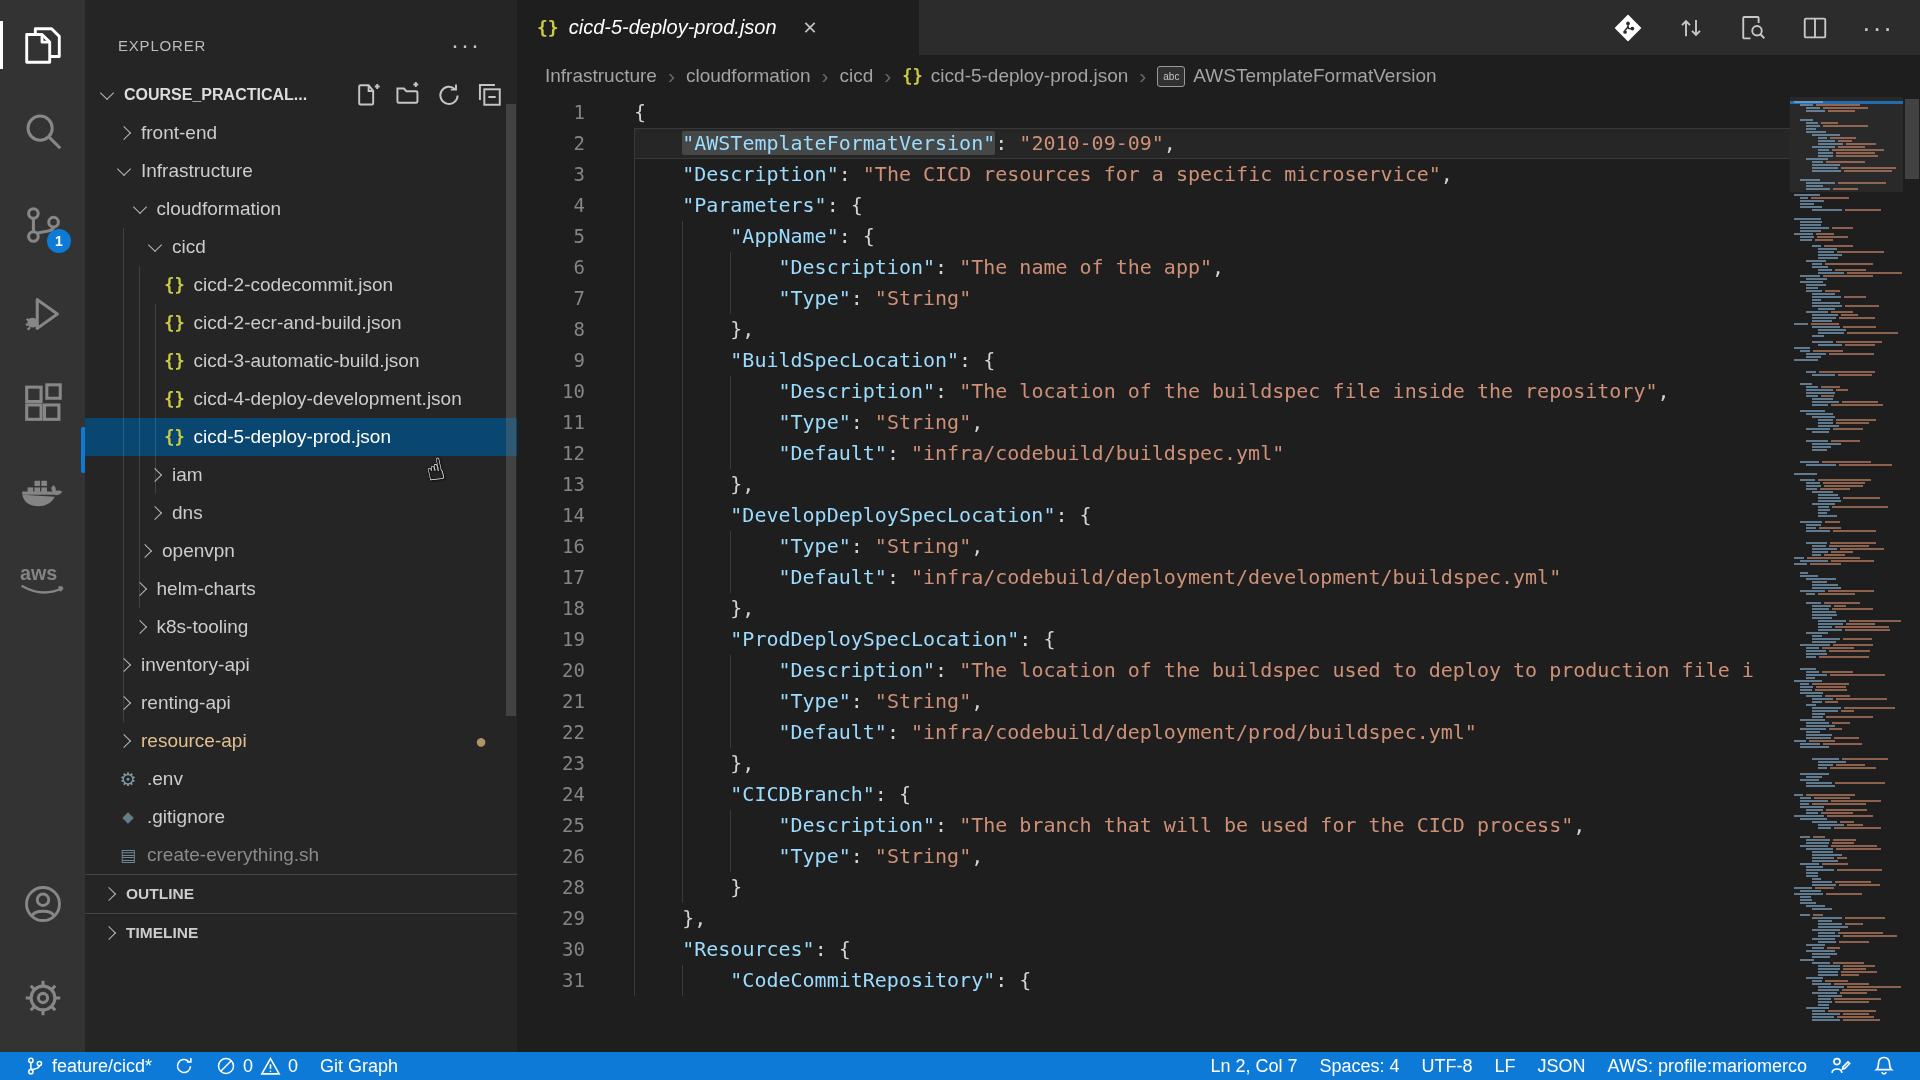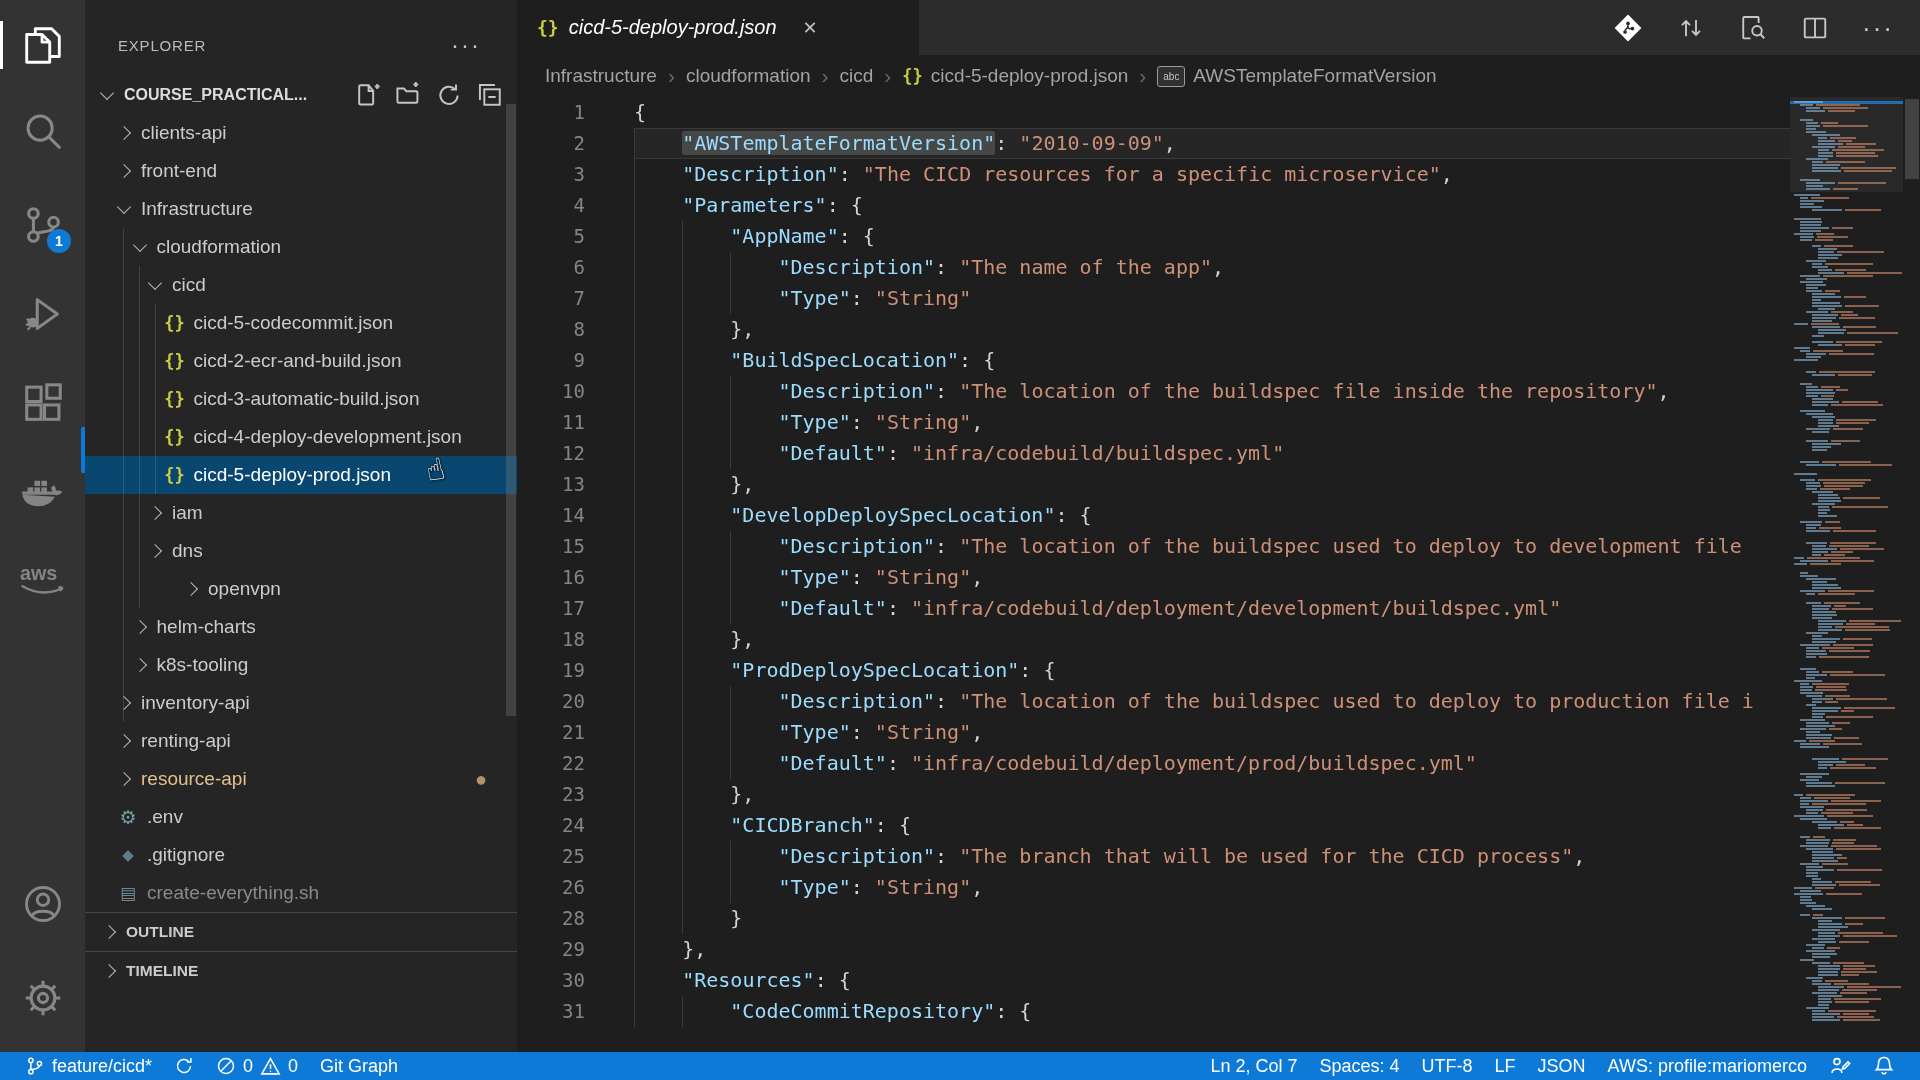--- a/index.html
+++ b/index.html
@@ -178,41 +178,37 @@
         </svg>
         <svg width="26" height="26" viewBox="0 0 16 16" fill="none" stroke="#c5c5c5" stroke-width="1.2">
           <rect x="4.5" y="4.5" width="9.5" height="9.5"></rect>
           <path d="M1.8 11 V1.8 H11 M7 9.2 h4.5"></path>
         </svg>
       </span>
     </div>
     <div id="tree">
         <div class="trow" style="padding-left: 31px;">
           <span class="chev"></span>
-          <span class="tlabel">clients-api</span>
-        </div>
-        <div class="trow" style="padding-left: 31px;">
-          <span class="chev"></span>
           <span class="tlabel">front-end</span>
         </div>
         <div class="trow" style="padding-left: 31px;">
           <span class="chev open"></span>
           <span class="tlabel">Infrastructure</span>
         </div>
         <div class="trow" style="padding-left: 46.5px;">
           <span class="chev open"></span>
           <span class="tlabel">cloudformation</span>
         </div>
         <div class="trow" style="padding-left: 62px;">
           <span class="chev open"></span>
           <span class="tlabel">cicd</span>
         </div>
         <div class="trow" style="padding-left: 77.5px;">
           <span class="ficon f-json">{}</span>
-          <span class="tlabel">cicd-5-codecommit.json</span>
+          <span class="tlabel">cicd-2-codecommit.json</span>
         </div>
         <div class="trow" style="padding-left: 77.5px;">
           <span class="ficon f-json">{}</span>
           <span class="tlabel">cicd-2-ecr-and-build.json</span>
         </div>
         <div class="trow" style="padding-left: 77.5px;">
           <span class="ficon f-json">{}</span>
           <span class="tlabel">cicd-3-automatic-build.json</span>
         </div>
         <div class="trow" style="padding-left: 77.5px;">
@@ -224,21 +220,21 @@
           <span class="tlabel">cicd-5-deploy-prod.json</span>
         </div>
         <div class="trow" style="padding-left: 62px;">
           <span class="chev"></span>
           <span class="tlabel">iam</span>
         </div>
         <div class="trow" style="padding-left: 62px;">
           <span class="chev"></span>
           <span class="tlabel">dns</span>
         </div>
-        <div class="trow" style="padding-left: 98px;">
+        <div class="trow" style="padding-left: 52px;">
           <span class="chev"></span>
           <span class="tlabel">openvpn</span>
         </div>
         <div class="trow" style="padding-left: 46.5px;">
           <span class="chev"></span>
           <span class="tlabel">helm-charts</span>
         </div>
         <div class="trow" style="padding-left: 46.5px;">
           <span class="chev"></span>
           <span class="tlabel">k8s-tooling</span>
@@ -356,21 +352,20 @@
           <div class="cl"><span class="ln">5</span><span class="ct"><i class="g" style="left: 0ch;"></i><i class="g" style="left: 4ch;"></i><span class="p">        </span><span class="k">"AppName"</span><span class="p">: </span><span class="p">{</span></span></div>
           <div class="cl"><span class="ln">6</span><span class="ct"><i class="g" style="left: 0ch;"></i><i class="g" style="left: 4ch;"></i><i class="g" style="left: 8ch;"></i><span class="p">            </span><span class="k">"Description"</span><span class="p">: </span><span class="s">"The name of the app"</span><span class="p">,</span></span></div>
           <div class="cl"><span class="ln">7</span><span class="ct"><i class="g" style="left: 0ch;"></i><i class="g" style="left: 4ch;"></i><i class="g" style="left: 8ch;"></i><span class="p">            </span><span class="k">"Type"</span><span class="p">: </span><span class="s">"String"</span></span></div>
           <div class="cl"><span class="ln">8</span><span class="ct"><i class="g" style="left: 0ch;"></i><i class="g" style="left: 4ch;"></i><span class="p">        </span><span class="p">},</span></span></div>
           <div class="cl"><span class="ln">9</span><span class="ct"><i class="g" style="left: 0ch;"></i><i class="g" style="left: 4ch;"></i><span class="p">        </span><span class="k">"BuildSpecLocation"</span><span class="p">: </span><span class="p">{</span></span></div>
           <div class="cl"><span class="ln">10</span><span class="ct"><i class="g" style="left: 0ch;"></i><i class="g" style="left: 4ch;"></i><i class="g" style="left: 8ch;"></i><span class="p">            </span><span class="k">"Description"</span><span class="p">: </span><span class="s">"The location of the buildspec file inside the repository"</span><span class="p">,</span></span></div>
           <div class="cl"><span class="ln">11</span><span class="ct"><i class="g" style="left: 0ch;"></i><i class="g" style="left: 4ch;"></i><i class="g" style="left: 8ch;"></i><span class="p">            </span><span class="k">"Type"</span><span class="p">: </span><span class="s">"String"</span><span class="p">,</span></span></div>
           <div class="cl"><span class="ln">12</span><span class="ct"><i class="g" style="left: 0ch;"></i><i class="g" style="left: 4ch;"></i><i class="g" style="left: 8ch;"></i><span class="p">            </span><span class="k">"Default"</span><span class="p">: </span><span class="s">"infra/codebuild/buildspec.yml"</span></span></div>
           <div class="cl"><span class="ln">13</span><span class="ct"><i class="g" style="left: 0ch;"></i><i class="g" style="left: 4ch;"></i><span class="p">        </span><span class="p">},</span></span></div>
           <div class="cl"><span class="ln">14</span><span class="ct"><i class="g" style="left: 0ch;"></i><i class="g" style="left: 4ch;"></i><span class="p">        </span><span class="k">"DevelopDeploySpecLocation"</span><span class="p">: </span><span class="p">{</span></span></div>
-          <div class="cl"><span class="ln">15</span><span class="ct"><i class="g" style="left: 0ch;"></i><i class="g" style="left: 4ch;"></i><i class="g" style="left: 8ch;"></i><span class="p">            </span><span class="k">"Description"</span><span class="p">: </span><span class="s">"The location of the buildspec used to deploy to development file</span></span></div>
           <div class="cl"><span class="ln">16</span><span class="ct"><i class="g" style="left: 0ch;"></i><i class="g" style="left: 4ch;"></i><i class="g" style="left: 8ch;"></i><span class="p">            </span><span class="k">"Type"</span><span class="p">: </span><span class="s">"String"</span><span class="p">,</span></span></div>
           <div class="cl"><span class="ln">17</span><span class="ct"><i class="g" style="left: 0ch;"></i><i class="g" style="left: 4ch;"></i><i class="g" style="left: 8ch;"></i><span class="p">            </span><span class="k">"Default"</span><span class="p">: </span><span class="s">"infra/codebuild/deployment/development/buildspec.yml"</span></span></div>
           <div class="cl"><span class="ln">18</span><span class="ct"><i class="g" style="left: 0ch;"></i><i class="g" style="left: 4ch;"></i><span class="p">        </span><span class="p">},</span></span></div>
           <div class="cl"><span class="ln">19</span><span class="ct"><i class="g" style="left: 0ch;"></i><i class="g" style="left: 4ch;"></i><span class="p">        </span><span class="k">"ProdDeploySpecLocation"</span><span class="p">: </span><span class="p">{</span></span></div>
           <div class="cl"><span class="ln">20</span><span class="ct"><i class="g" style="left: 0ch;"></i><i class="g" style="left: 4ch;"></i><i class="g" style="left: 8ch;"></i><span class="p">            </span><span class="k">"Description"</span><span class="p">: </span><span class="s">"The location of the buildspec used to deploy to production file i</span></span></div>
           <div class="cl"><span class="ln">21</span><span class="ct"><i class="g" style="left: 0ch;"></i><i class="g" style="left: 4ch;"></i><i class="g" style="left: 8ch;"></i><span class="p">            </span><span class="k">"Type"</span><span class="p">: </span><span class="s">"String"</span><span class="p">,</span></span></div>
           <div class="cl"><span class="ln">22</span><span class="ct"><i class="g" style="left: 0ch;"></i><i class="g" style="left: 4ch;"></i><i class="g" style="left: 8ch;"></i><span class="p">            </span><span class="k">"Default"</span><span class="p">: </span><span class="s">"infra/codebuild/deployment/prod/buildspec.yml"</span></span></div>
           <div class="cl"><span class="ln">23</span><span class="ct"><i class="g" style="left: 0ch;"></i><i class="g" style="left: 4ch;"></i><span class="p">        </span><span class="p">},</span></span></div>
           <div class="cl"><span class="ln">24</span><span class="ct"><i class="g" style="left: 0ch;"></i><i class="g" style="left: 4ch;"></i><span class="p">        </span><span class="k">"CICDBranch"</span><span class="p">: </span><span class="p">{</span></span></div>
           <div class="cl"><span class="ln">25</span><span class="ct"><i class="g" style="left: 0ch;"></i><i class="g" style="left: 4ch;"></i><i class="g" style="left: 8ch;"></i><span class="p">            </span><span class="k">"Description"</span><span class="p">: </span><span class="s">"The branch that will be used for the CICD process"</span><span class="p">,</span></span></div>

